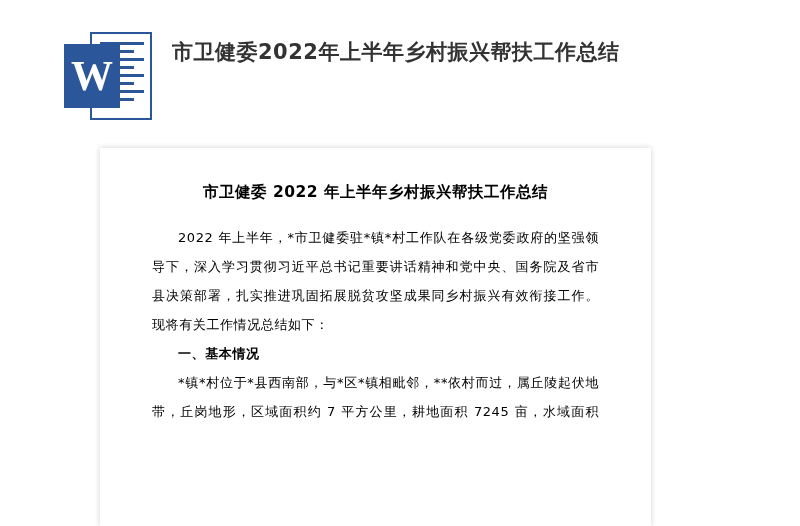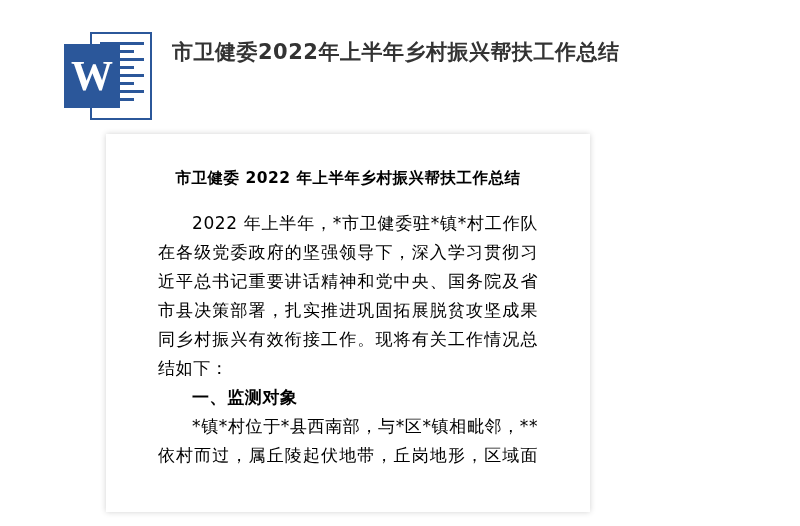--- a/index.html
+++ b/index.html
@@ -88,43 +88,42 @@
     font-weight: bold;
     line-height: 45px;
     color: #333333;
     letter-spacing: 0.5px;
   }
 
   
   .doc-sheet {
     position: absolute;
     left: 100px;
-    top: 134px;
-    width: 484px;
+    top: 148px;
+    width: 551px;
     height: 378px;
     background: #ffffff;
     box-shadow: 0 0 6px rgba(0,0,0,0.18);
     overflow: hidden;
-    margin-left: 6px;
   }
   .doc-inner {
     padding: 34px 52px 0 52px;
     font-family: "DejaVu Sans", "Liberation Sans", sans-serif;
     color: #000000;
   }
   .doc-title {
     text-align: center;
     font-size: 15.5px;
     font-weight: bold;
     letter-spacing: 0.5px;
     margin-bottom: 20px;
     color: #000;
   }
   .doc-p {
-    font-size: 17px;
+    font-size: 13px;
     line-height: 29px;
     text-align: justify;
     text-justify: inter-ideograph;
     letter-spacing: 0.6px;
     margin: 0;
     text-indent: 2em;
   }
   .doc-p.heading {
     font-weight: bold;
   }
@@ -155,18 +154,18 @@
       <div class="badge">W</div>
     </div>
 
     <div class="header-title">市卫健委2022年上半年乡村振兴帮扶工作总结</div>
   </div>
 
   <div class="doc-sheet">
     <div class="doc-inner">
       <div class="doc-title">市卫健委 2022 年上半年乡村振兴帮扶工作总结</div>
       <p class="doc-p">2022 年上半年，*市卫健委驻*镇*村工作队在各级党委政府的坚强领导下，深入学习贯彻习近平总书记重要讲话精神和党中央、国务院及省市县决策部署，扎实推进巩固拓展脱贫攻坚成果同乡村振兴有效衔接工作。现将有关工作情况总结如下：</p>
-      <p class="doc-p heading">一、监测对象</p>
+      <p class="doc-p heading">一、基本情况</p>
       <p class="doc-p last">*镇*村位于*县西南部，与*区*镇相毗邻，**依村而过，属丘陵起伏地带，丘岗地形，区域面积约 7 平方公里，耕地面积 7245 亩，水域面积 600 亩，种植水稻等农作物，养殖虾、鱼等水产品。现辖 15 个村民组，共 692 户，户籍人口 2420 人，具有劳动力人数约 1300 人，外出务工人数约 1150 人；现有党员 61 名，其中，预备党员 2 名，在家党员 34 名、外出党员 27 名。全村现有建档立卡脱贫人口及监测对象共 103 户 308 人，其中，脱贫人口 96 户 289 人、边缘监测户 6 户 17 人、监测对象 1 户 2 人。</p>
     </div>
   </div>
 
 </div>
 
 </body></html>

